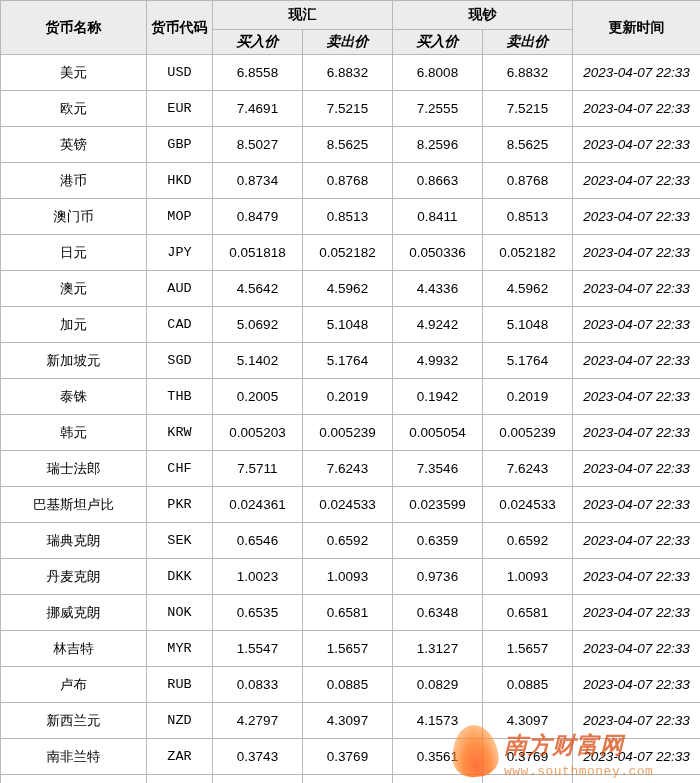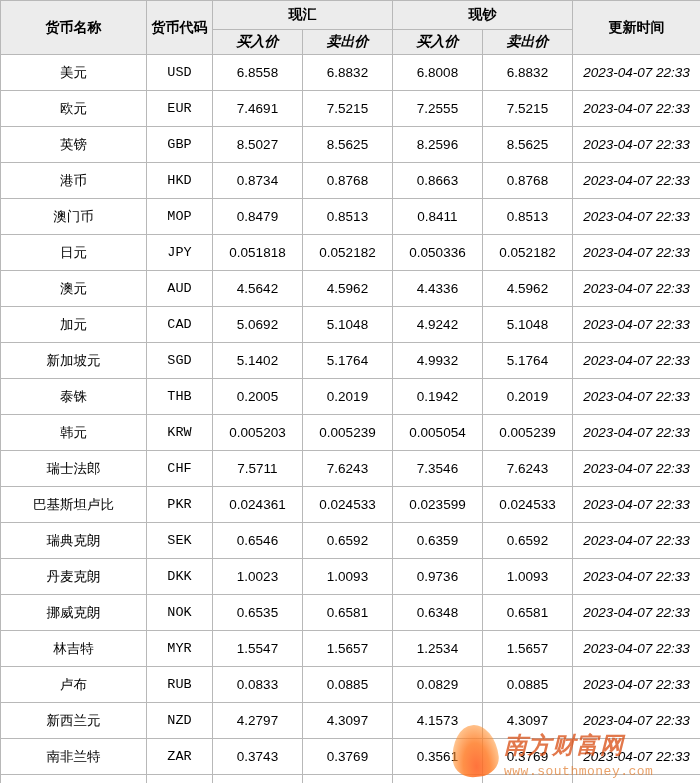--- a/index.html
+++ b/index.html
@@ -274,21 +274,21 @@
         <td class="rate-cell">0.6581</td>
         <td class="rate-cell">0.6348</td>
         <td class="rate-cell">0.6581</td>
         <td class="time-cell">2023-04-07 22:33</td>
       </tr>
       <tr>
         <td class="name-cell">林吉特</td>
         <td class="code-cell">MYR</td>
         <td class="rate-cell">1.5547</td>
         <td class="rate-cell">1.5657</td>
-        <td class="rate-cell">1.2534</td>
+        <td class="rate-cell">1.3127</td>
         <td class="rate-cell">1.5657</td>
         <td class="time-cell">2023-04-07 22:33</td>
       </tr>
       <tr>
         <td class="name-cell">卢布</td>
         <td class="code-cell">RUB</td>
         <td class="rate-cell">0.0833</td>
         <td class="rate-cell">0.0885</td>
         <td class="rate-cell">0.0829</td>
         <td class="rate-cell">0.0885</td>

